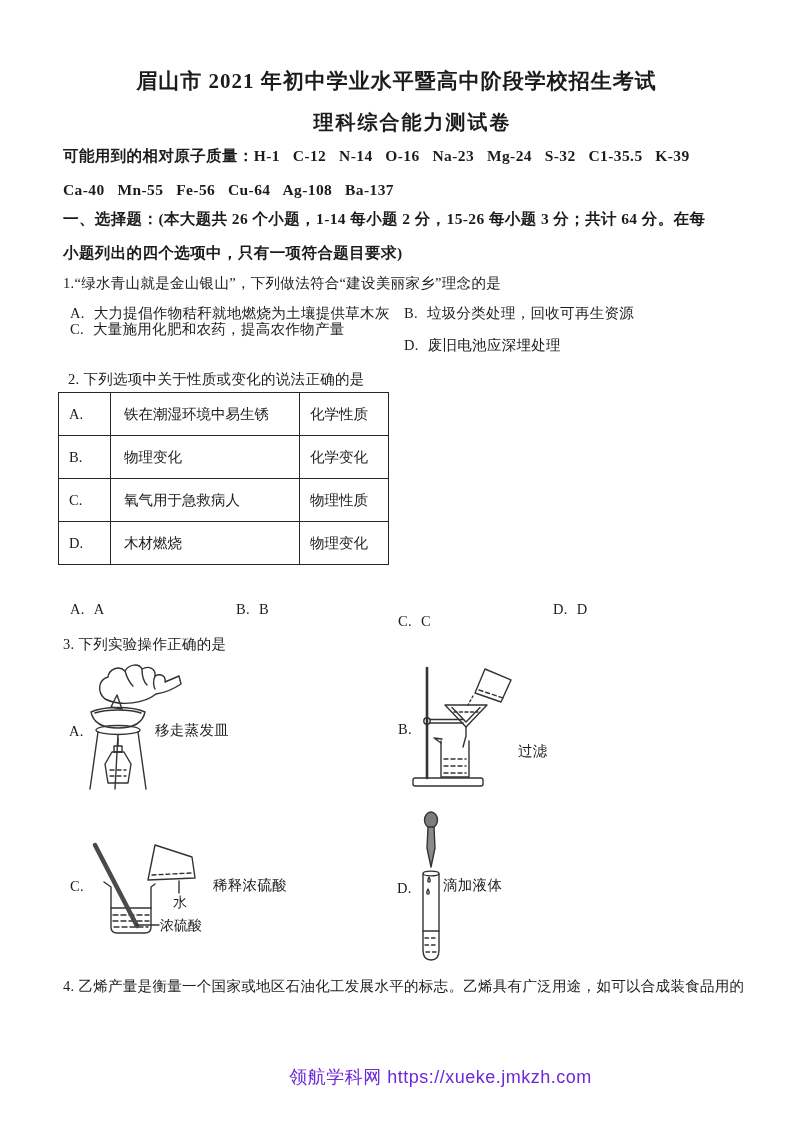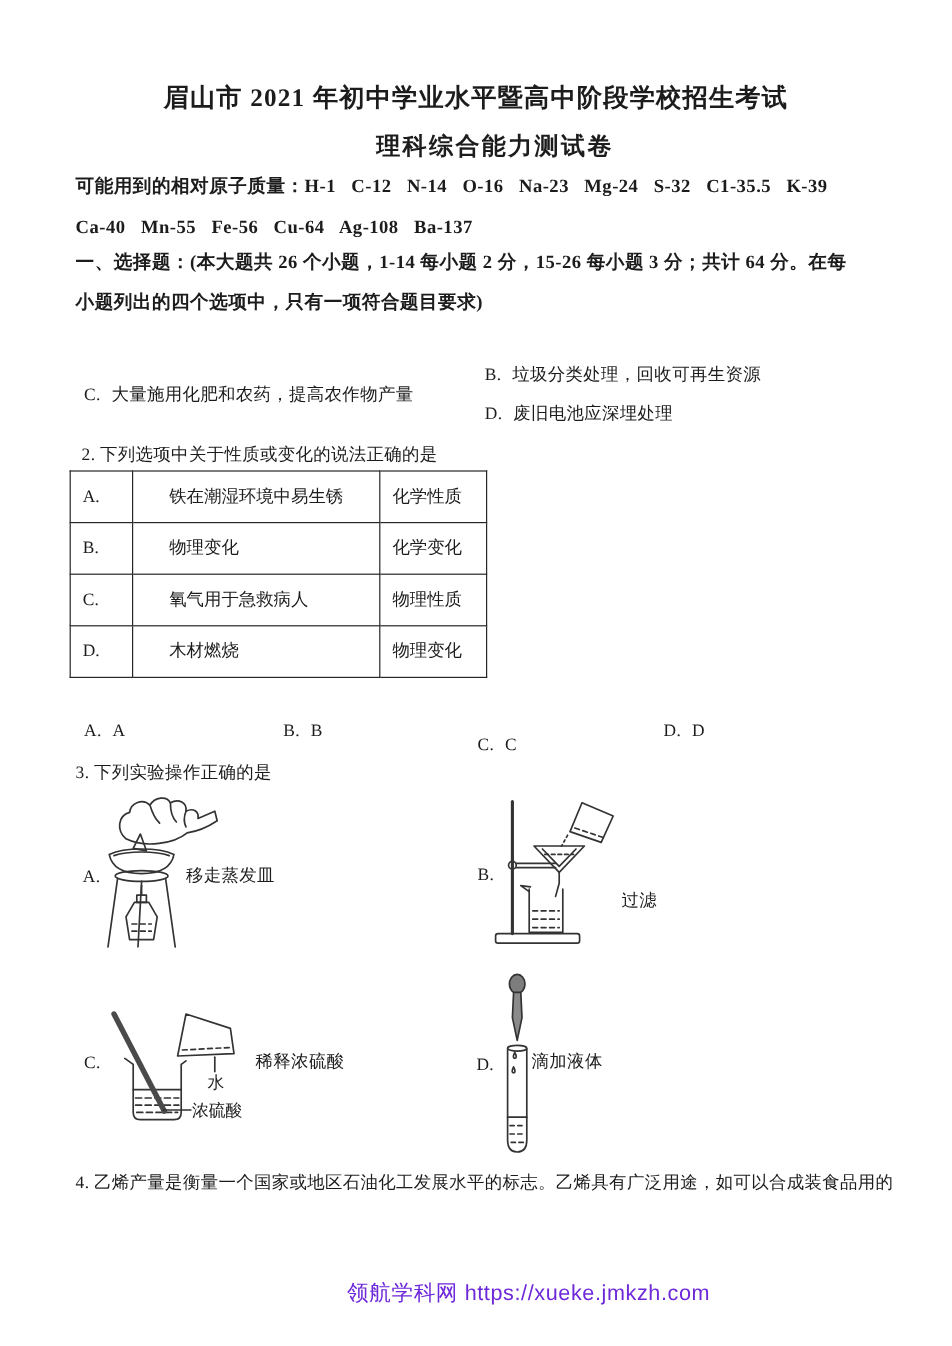--- a/index.html
+++ b/index.html
@@ -10,39 +10,41 @@
   .abs{position:absolute;white-space:nowrap;line-height:1.25;}
   .pre{white-space:pre;}
   .title1{font-weight:700;font-size:21px;left:0;width:793px;text-align:center;letter-spacing:1px;}
   .title2{font-weight:700;font-size:20px;left:16px;width:793px;text-align:center;letter-spacing:2px;}
   .bold15{font-weight:700;font-size:15.5px;letter-spacing:0.4px;}
   .body14{font-size:14.5px;letter-spacing:0.3px;}
   .optgap{margin-left:9px;}
   table.q2t{border-collapse:collapse;table-layout:fixed;background:#fff;}
   table.q2t td{border:1.5px solid #262626;font-size:14.5px;height:40px;vertical-align:middle;}
   td.c1{width:40px;padding-left:10px;}
-  td.c2{width:174px;padding-left:30px;}
+  td.c2{width:174px;padding-left:13px;}
   td.c3{width:77px;padding-left:10px;}
   .ln{stroke:#333;fill:none;stroke-width:1.4;stroke-linecap:round;stroke-linejoin:round;}
   svg text{font-size:14px;fill:#1c1c1c;font-family:"Liberation Serif","DejaVu Serif",serif;}
   .watermark{left:0;width:793px;text-align:center;font-family:"Liberation Sans","DejaVu Sans",sans-serif;
     font-size:18px;color:#6d28d9;letter-spacing:0.5px;margin-left:44px;}
 </style>
 </head>
 <body>
 
 <div class="page">
 
   <div class="abs title1" style="top:68px;">眉山市 2021 年初中学业水平暨高中阶段学校招生考试</div>
   <div class="abs title2" style="top:110px;">理科综合能力测试卷</div>
   <div class="abs bold15 pre" style="left:63px;top:146px;">可能用到的相对原子质量：H-1   C-12   N-14   O-16   Na-23   Mg-24   S-32   C1-35.5   K-39</div>
   <div class="abs bold15 pre" style="left:63px;top:180px;">Ca-40   Mn-55   Fe-56   Cu-64   Ag-108   Ba-137</div>
   <div class="abs bold15" style="left:63px;top:209px;">一、选择题：(本大题共 26 个小题，1-14 每小题 2 分，15-26 每小题 3 分；共计 64 分。在每</div>
   <div class="abs bold15" style="left:63px;top:243px;">小题列出的四个选项中，只有一项符合题目要求)</div>
 
+  <div class="abs body14" style="left:63px;top:274px;">1.“绿水青山就是金山银山”，下列做法符合“建设美丽家乡”理念的是</div>
+  <div class="abs body14" style="left:70px;top:304px;"><span>A.</span><span class="optgap">大力提倡作物秸秆就地燃烧为土壤提供草木灰</span></div>
   <div class="abs body14" style="left:404px;top:304px;"><span>B.</span><span class="optgap">垃圾分类处理，回收可再生资源</span></div>
   <div class="abs body14" style="left:70px;top:320px;"><span>C.</span><span class="optgap">大量施用化肥和农药，提高农作物产量</span></div>
   <div class="abs body14" style="left:404px;top:336px;"><span>D.</span><span class="optgap">废旧电池应深埋处理</span></div>
 
   <div class="abs body14" style="left:68px;top:370px;">2. 下列选项中关于性质或变化的说法正确的是</div>
   <table class="q2t abs" style="left:58px;top:392px;">
     <tbody>
         <tr>
       <td class="c1">A.</td>
       <td class="c2">铁在潮湿环境中易生锈</td>

